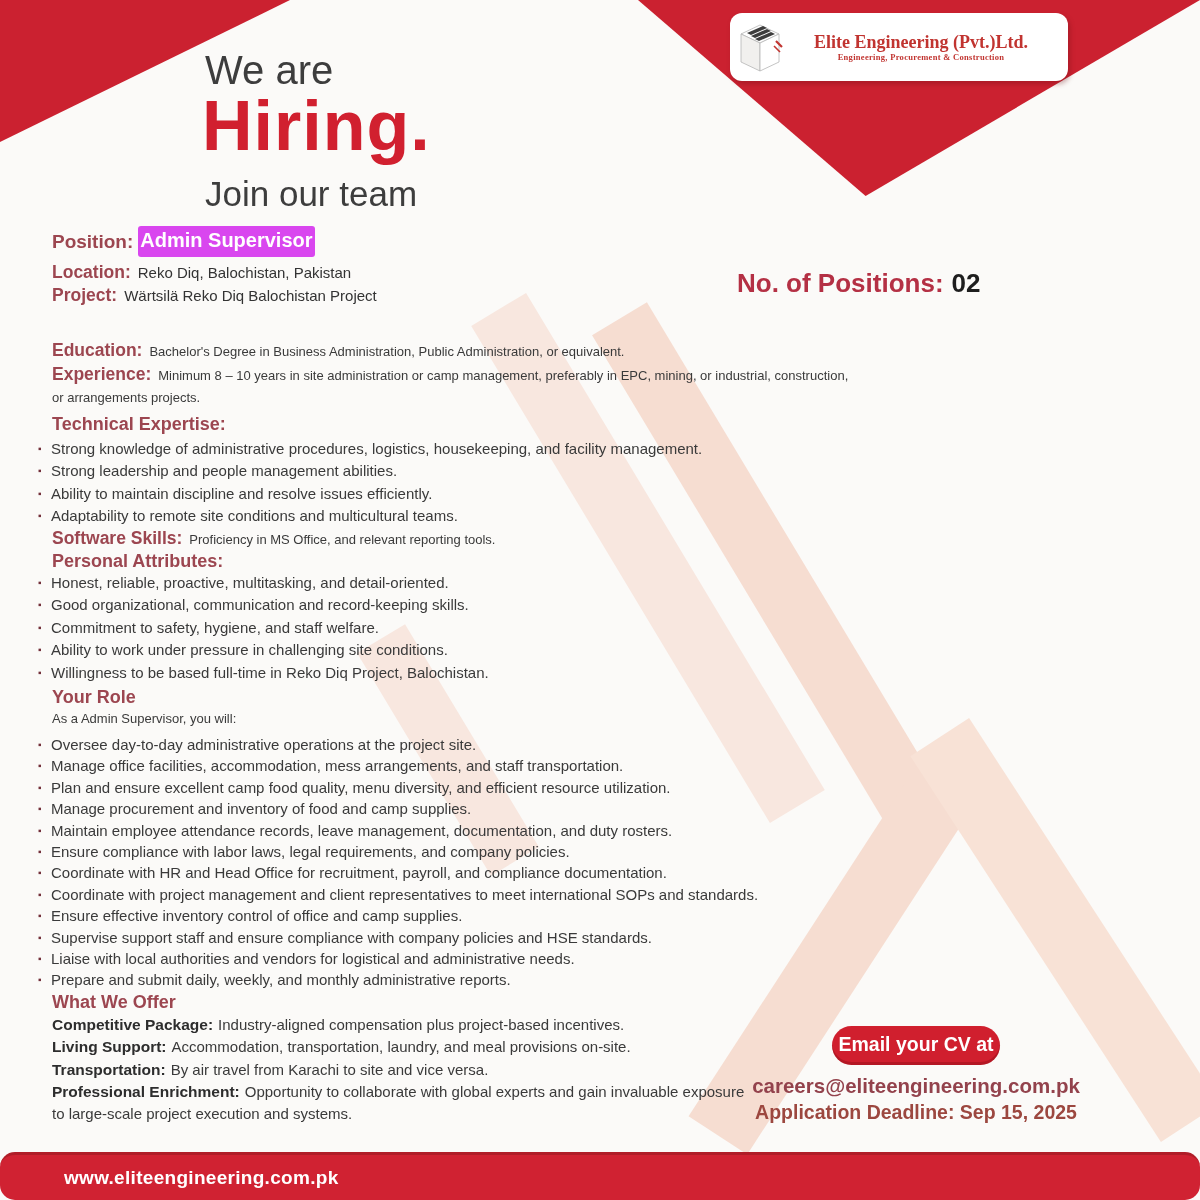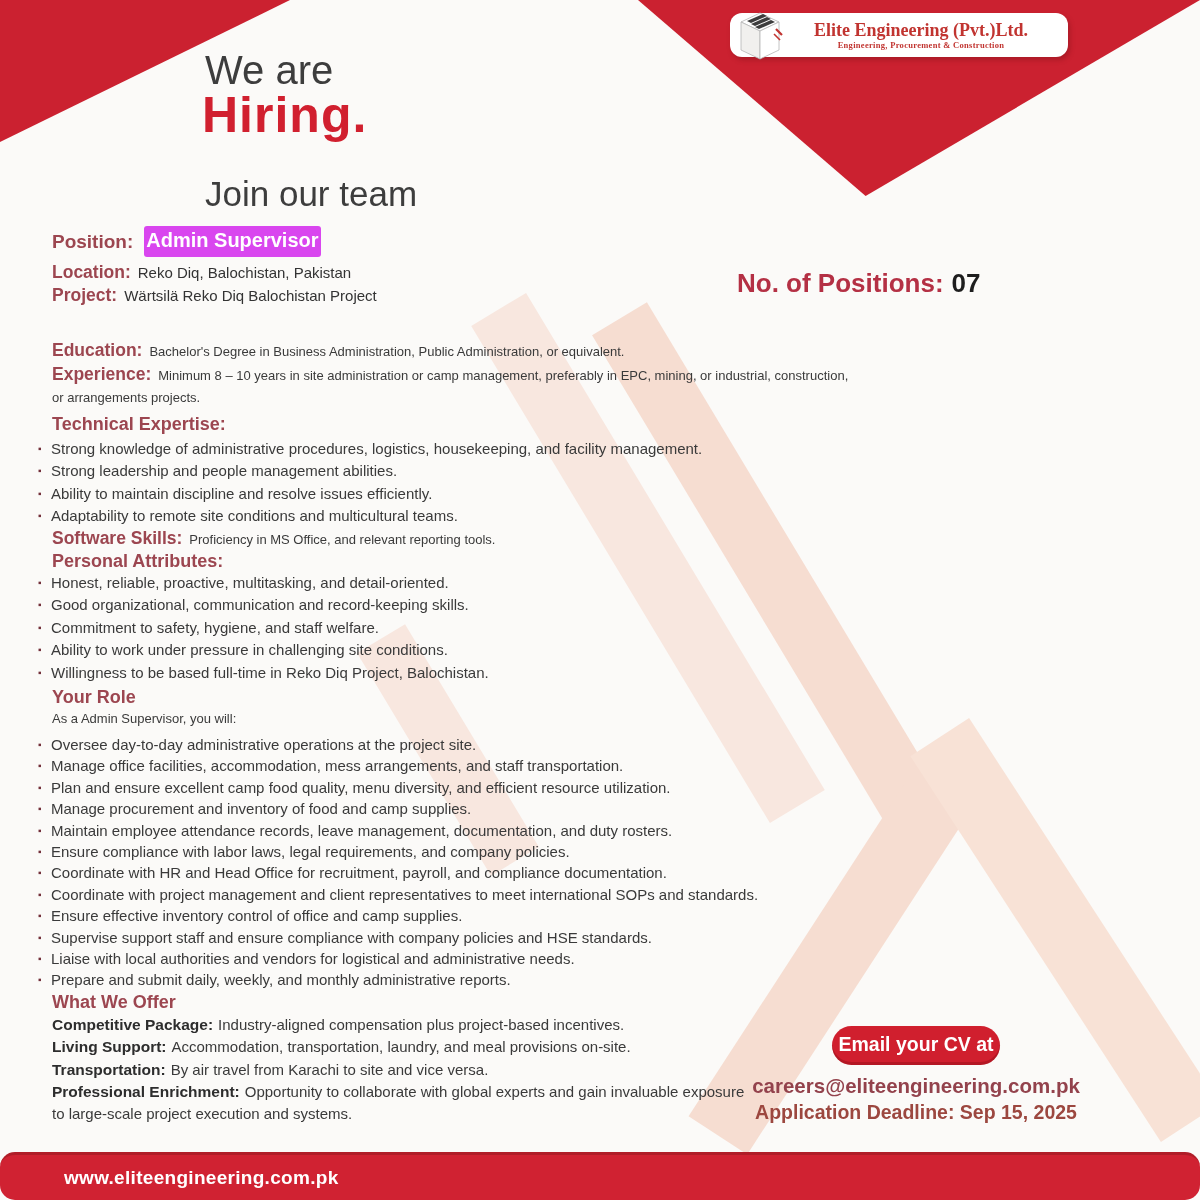--- a/index.html
+++ b/index.html
@@ -20,35 +20,35 @@
   .wm4{left:800px;top:740px;width:70px;height:430px;background:#f6ddd1;transform:rotate(33deg);}
   .wm5{left:1030px;top:700px;width:70px;height:460px;background:#f8e2d6;transform:rotate(-33deg);}
 
   
   .tri-left{position:absolute;left:0;top:0;width:290px;height:142px;background:var(--red);
     clip-path:polygon(0 0,100% 0,0 100%);z-index:1;}
   .tri-right{position:absolute;left:638px;top:0;width:562px;height:196px;background:var(--red);
     clip-path:polygon(0 0,100% 0,40.5% 100%);z-index:1;}
 
   
-  .logo-pill{position:absolute;left:730px;top:13px;width:338px;height:44px;background:#fff;
+  .logo-pill{position:absolute;left:730px;top:13px;width:338px;height:68px;background:#fff;
     border-radius:12px;display:flex;align-items:center;padding:2px 10px 2px 6px;z-index:2;
     box-shadow:2px 3px 5px rgba(110,15,20,.35);}
   .cube{flex:0 0 auto;}
   .logo-text{flex:1;text-align:center;}
   .logo-title{font-family:"Liberation Serif",serif;font-weight:700;font-size:18px;color:#c13430;line-height:20px;}
   .logo-sub{font-family:"Liberation Serif",serif;font-weight:700;font-size:8.5px;color:#c13430;letter-spacing:.3px;}
 
   
   .we-are{position:absolute;left:205px;top:48px;font-size:40px;font-weight:400;color:#3d3d3d;z-index:2;}
-  .hiring{position:absolute;left:202px;top:86px;font-size:50px;font-weight:800;letter-spacing:1px;color:#d1202f;z-index:2;}
+  .hiring{position:absolute;left:202px;top:86px;font-size:70px;font-weight:800;letter-spacing:1px;color:#d1202f;z-index:2;}
   .join{position:absolute;left:205px;top:174px;font-size:35px;font-weight:400;color:#3d3d3d;z-index:2;}
 
   
-  .position-row{position:absolute;left:52px;top:226px;display:flex;align-items:center;gap:11px;z-index:2;}
+  .position-row{position:absolute;left:52px;top:226px;display:flex;align-items:center;gap:5px;z-index:2;}
   .pos-label{font-size:19px;font-weight:700;color:var(--maroon);}
   .badge{background:#d946ef;color:#fff;font-weight:700;font-size:20px;padding:3px 2px 5px;border-radius:3px;}
   .meta-block{position:absolute;left:52px;top:261px;z-index:2;}
   .meta-row{line-height:23.2px;white-space:nowrap;}
   .meta-label{color:var(--maroon);font-weight:700;font-size:17.5px;margin-right:7px;}
   .meta-val{font-size:15px;color:#333;}
   .no-pos{position:absolute;left:737px;top:268px;z-index:2;white-space:nowrap;}
   .no-pos-label{font-size:26px;font-weight:800;color:#b43044;}
   .no-pos-val{font-size:26px;font-weight:700;color:#1e1e1e;margin-left:8px;}
 
@@ -131,21 +131,21 @@
     <span class="pos-label">Position:</span>
     <span class="badge">Admin Supervisor</span>
   </div>
 
   <div class="meta-block">
       <div class="meta-row"><span class="meta-label">Location:</span><span class="meta-val">Reko Diq, Balochistan, Pakistan</span></div>
       <div class="meta-row"><span class="meta-label">Project:</span><span class="meta-val">Wärtsilä Reko Diq Balochistan Project</span></div>
     </div>
 
   <div class="no-pos">
-    <span class="no-pos-label">No. of Positions:</span><span class="no-pos-val">07</span>
+    <span class="no-pos-label">No. of Positions:</span><span class="no-pos-val">02</span>
   </div>
 
   <div class="edu-line">
     <span class="inline-h">Education:</span><span class="body-t">Bachelor's Degree in Business Administration, Public Administration, or equivalent.</span>
   </div>
   <div class="exp-line">
     <span class="inline-h">Experience:</span><span class="body-t">Minimum 8 – 10 years in site administration or camp management, preferably in EPC, mining, or industrial, construction,</span>
   </div>
   <div class="exp-line2 body-t">or arrangements projects.</div>
 

